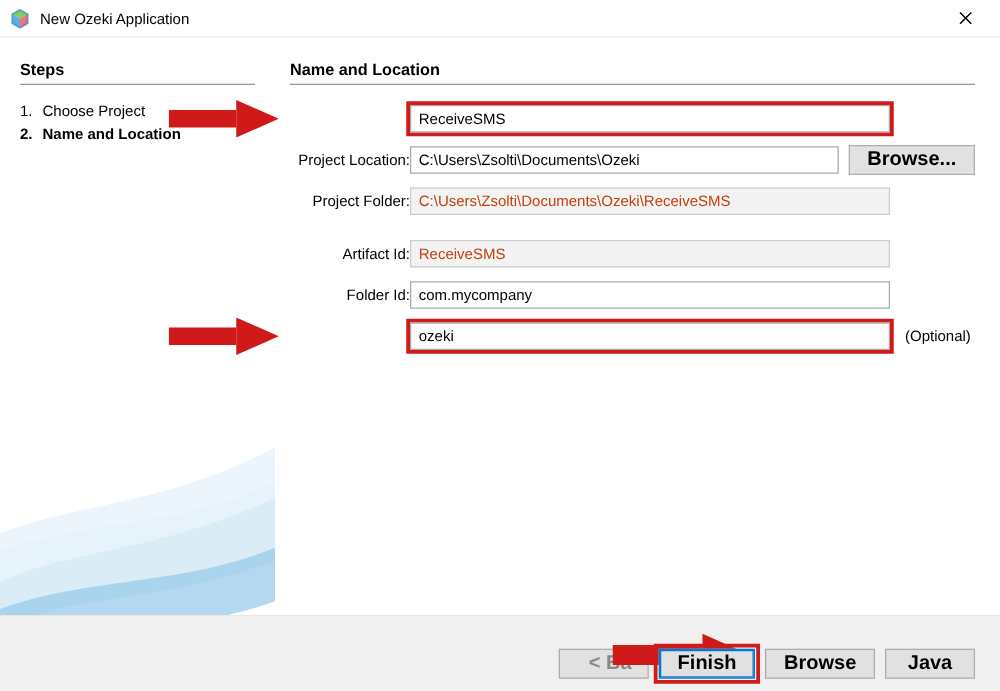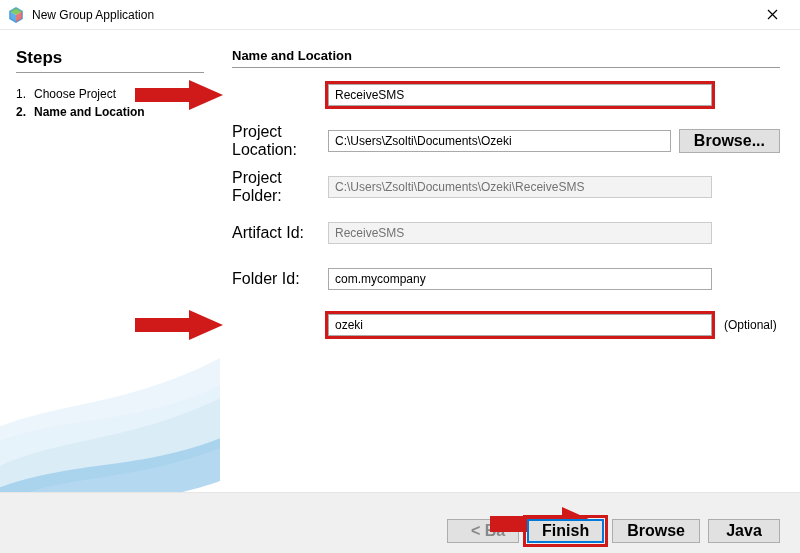--- a/index.html
+++ b/index.html
@@ -38,21 +38,21 @@
       height: 462px;
       position: relative;
     }
     .steps-panel {
       width: 220px;
       padding: 18px 16px;
       position: relative;
       overflow: hidden;
     }
     .steps-panel h3 {
-      font-size: 17px; font-weight: bold;
+      font-size: 13px; font-weight: bold;
       border-bottom: 1px solid #999;
       padding-bottom: 4px;
       margin-bottom: 12px;
     }
     .steps-list { list-style: none; }
     .steps-list li {
       font-size: 12px;
       padding: 2px 0;
       display: flex;
     }
@@ -77,41 +77,42 @@
     .content-panel h3 {
       font-size: 13px; font-weight: bold;
       border-bottom: 1px solid #999;
       padding-bottom: 4px;
       margin-bottom: 14px;
     }
 
     .form-row {
       display: flex;
       align-items: center;
-      margin-bottom: 20px;
+      margin-bottom: 7px;
       height: 26px;
       position: relative;
     }
     .form-row.gap-above { margin-top: 16px; }
     .form-row .label {
       width: 96px;
-      font-size: 16px;
+      font-size: 12px;
+      text-align: right;
     }
     .form-row input {
       flex: 1;
       height: 22px;
       padding: 2px 6px;
       font-size: 12px;
       border: 1px solid #a9a9a9;
       background: #fff;
       font-family: inherit;
     }
     .form-row input:disabled, .form-row input.readonly {
       background: #f3f3f3;
-      color: #737373;
+      color: #c2410c;
       border: 1px solid #ccc;
     }
     .highlight-red {
       box-shadow: 0 0 0 3px #d01a1a;
     }
     .btn {
       height: 24px;
       padding: 0 14px;
       font-size: 16px;
       background: #e1e1e1;
@@ -180,21 +181,21 @@
 
 <div class="titlebar">
   <span class="app-icon">
     <svg viewBox="0 0 16 16" width="16" height="16">
       <polygon points="8,1 14,4.5 14,11.5 8,15 2,11.5 2,4.5" fill="none" stroke="#4aa0e0" stroke-width="1.6"></polygon>
       <polygon points="8,1 14,4.5 8,8 2,4.5" fill="#6fc24a" opacity="0.85"></polygon>
       <polygon points="14,4.5 14,11.5 8,15 8,8" fill="#e06060" opacity="0.85"></polygon>
       <polygon points="2,4.5 8,8 8,15 2,11.5" fill="#4aa0e0" opacity="0.85"></polygon>
     </svg>
   </span>
-  <span class="title">New Group Application</span>
+  <span class="title">New Ozeki Application</span>
   <div class="close">
     <svg width="11" height="11" viewBox="0 0 11 11">
         <path d="M1 1 L10 10 M10 1 L1 10" stroke="#000" stroke-width="1.2"></path>
       </svg>
   </div>
 </div>
 
 <div class="main">
 
   <div class="steps-panel">

